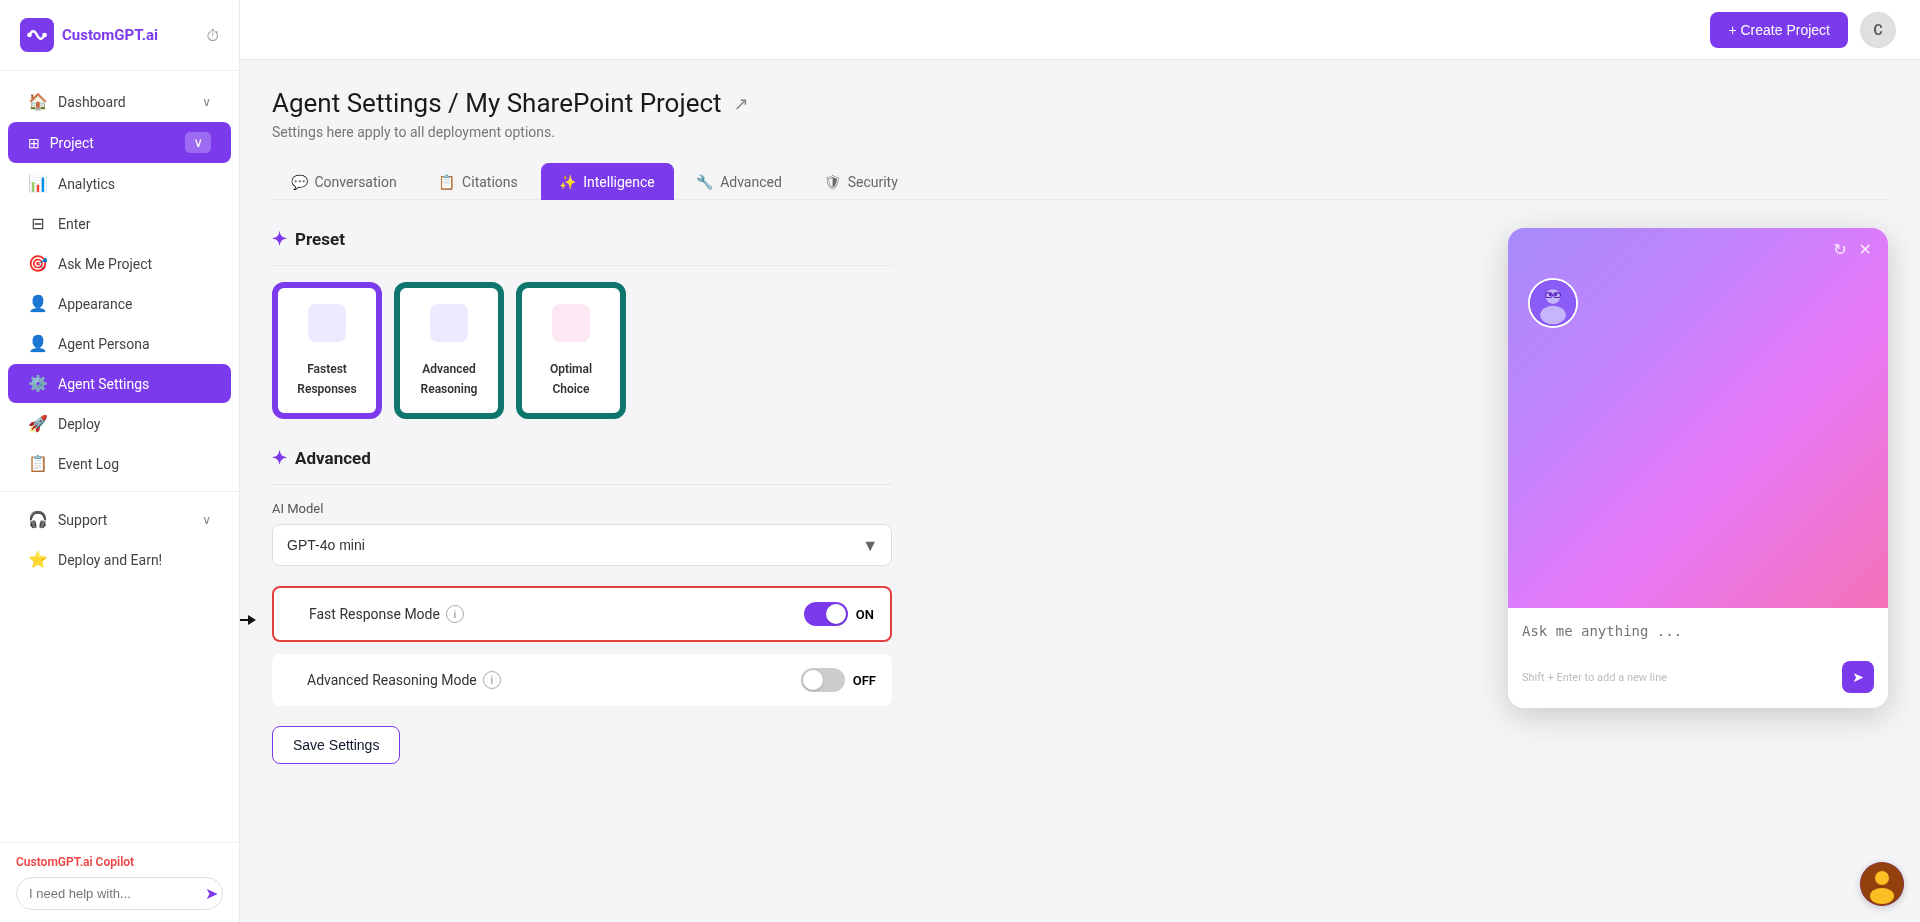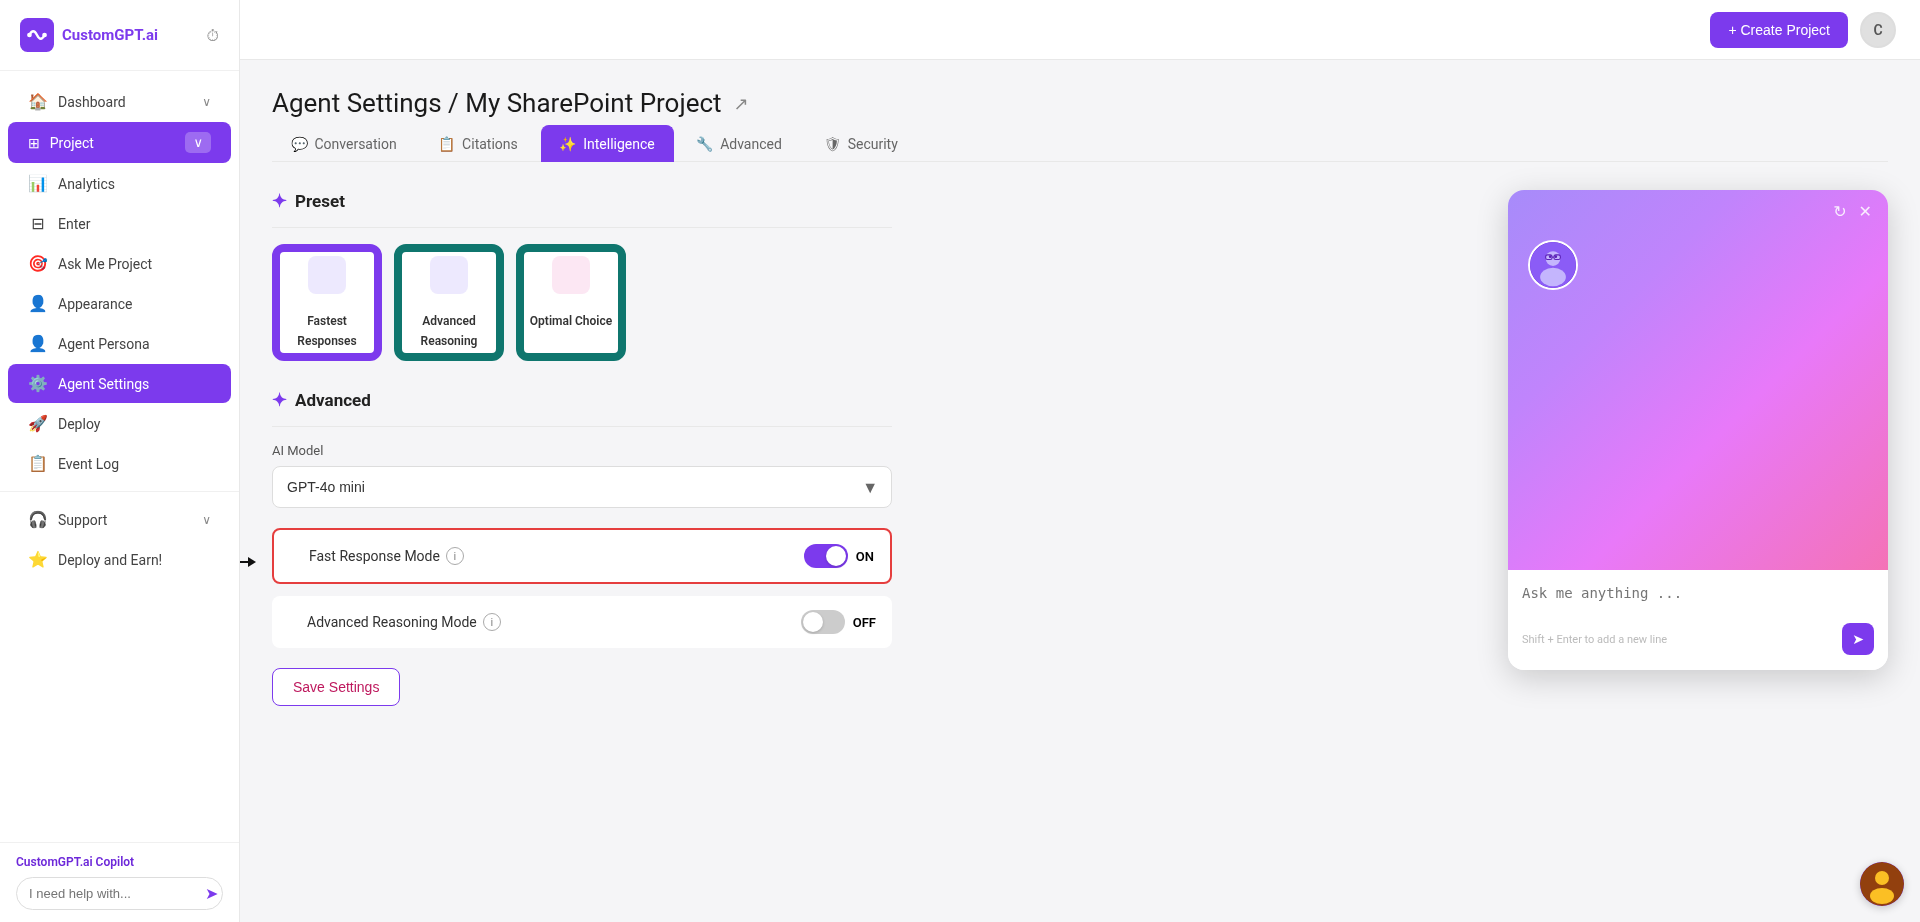--- a/index.html
+++ b/index.html
@@ -88,21 +88,21 @@
 
     .sidebar-divider { height: 1px; background: #f0f0f0; margin: 8px 0; }
 
     .sidebar-bottom {
       padding: 12px 16px;
       border-top: 1px solid #f0f0f0;
     }
     .copilot-label {
       font-size: 12px;
       font-weight: 600;
-      color: #6d28d9;
+      color: #ef4444;
       margin-bottom: 8px;
     }
     .copilot-input-wrap {
       display: flex;
       align-items: center;
       border: 1.5px solid #ddd;
       border-radius: 20px;
       padding: 6px 12px;
       background: #fff;
     }
@@ -251,23 +251,23 @@
     }
     .section-icon { color: #7c3aed; font-size: 18px; }
     .section-divider { height: 1px; background: #e8e8e8; margin-bottom: 16px; }
 
     .preset-cards {
       display: flex;
       gap: 12px;
       margin-bottom: 28px;
     }
     .preset-card {
-      border: 8px solid #0f766e;
+      border: 6px solid #0f766e;
       border-radius: 12px;
-      padding: 4px;
+      padding: 16px;
       width: 110px;
       text-align: center;
       cursor: pointer;
       background: #fff;
       transition: border-color 0.15s;
     }
     .preset-card.active {
       border-color: #7c3aed;
     }
     .preset-card-icon {
@@ -372,21 +372,21 @@
       top: 2px;
       transition: left 0.2s;
       box-shadow: 0 1px 3px rgba(0,0,0,0.2);
     }
     .toggle-switch.on .toggle-knob { left: 22px; }
     .toggle-switch.off .toggle-knob { left: 2px; }
 
     .save-btn {
       background: #fff;
       border: 1.5px solid #7c3aed;
-      color: #be185d;
+      color: #0f172a;
       border-radius: 8px;
       padding: 10px 20px;
       font-size: 14px;
       font-weight: 500;
       cursor: pointer;
       margin-top: 8px;
     }
 
     
     .chat-panel {
@@ -608,20 +608,21 @@
       <span>+ Create Project</span>
     </button>
     <div class="avatar-circle">C</div>
   </div>
 
   <div class="content">
     <div class="page-header">
       <h1 class="page-title">Agent Settings / My SharePoint Project</h1>
       <span class="share-icon">↗</span>
     </div>
+    <p class="page-subtitle">Settings here apply to all deployment options.</p>
 
     <div class="tabs">
       <div class="tab">
         <span class="tab-icon">💬</span>
         <span>Conversation</span>
       </div>
       <div class="tab">
         <span class="tab-icon">📋</span>
         <span>Citations</span>
       </div>

